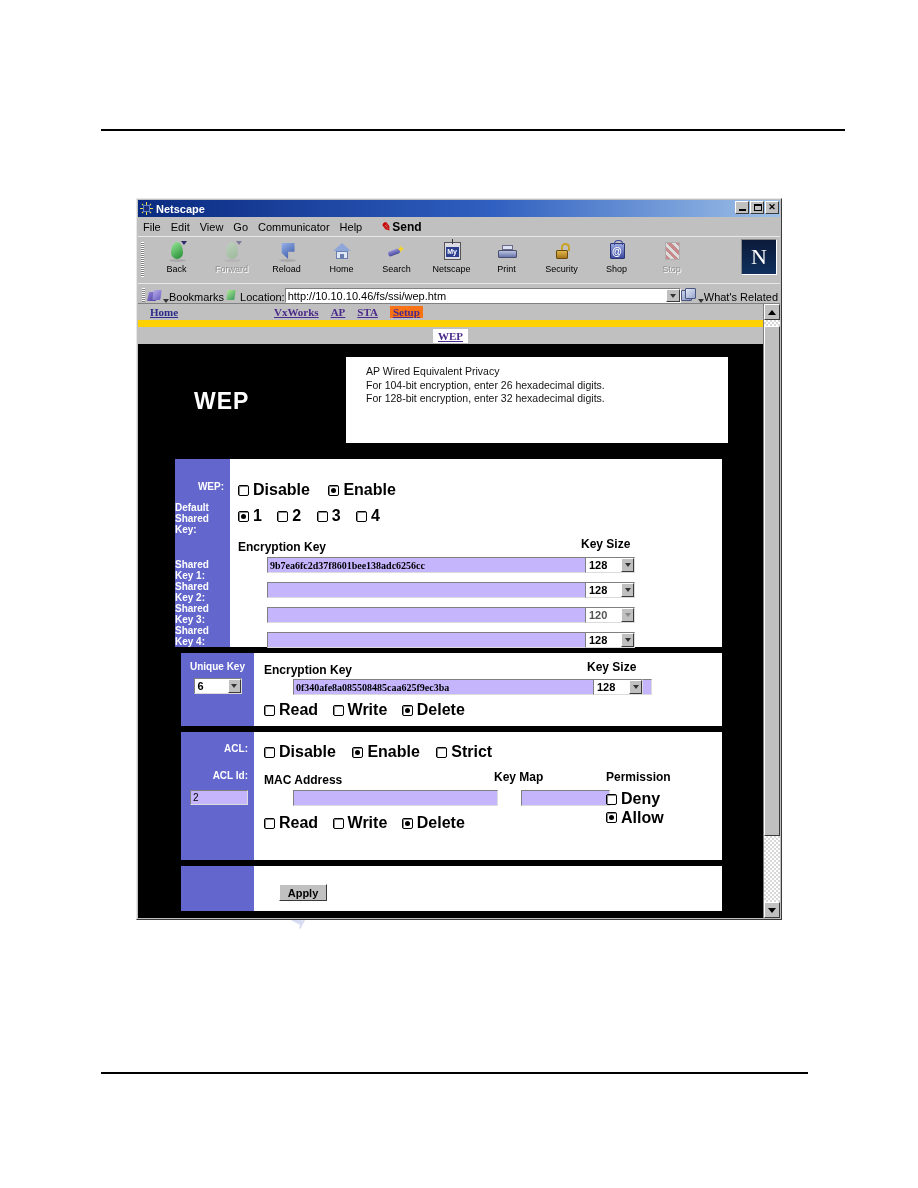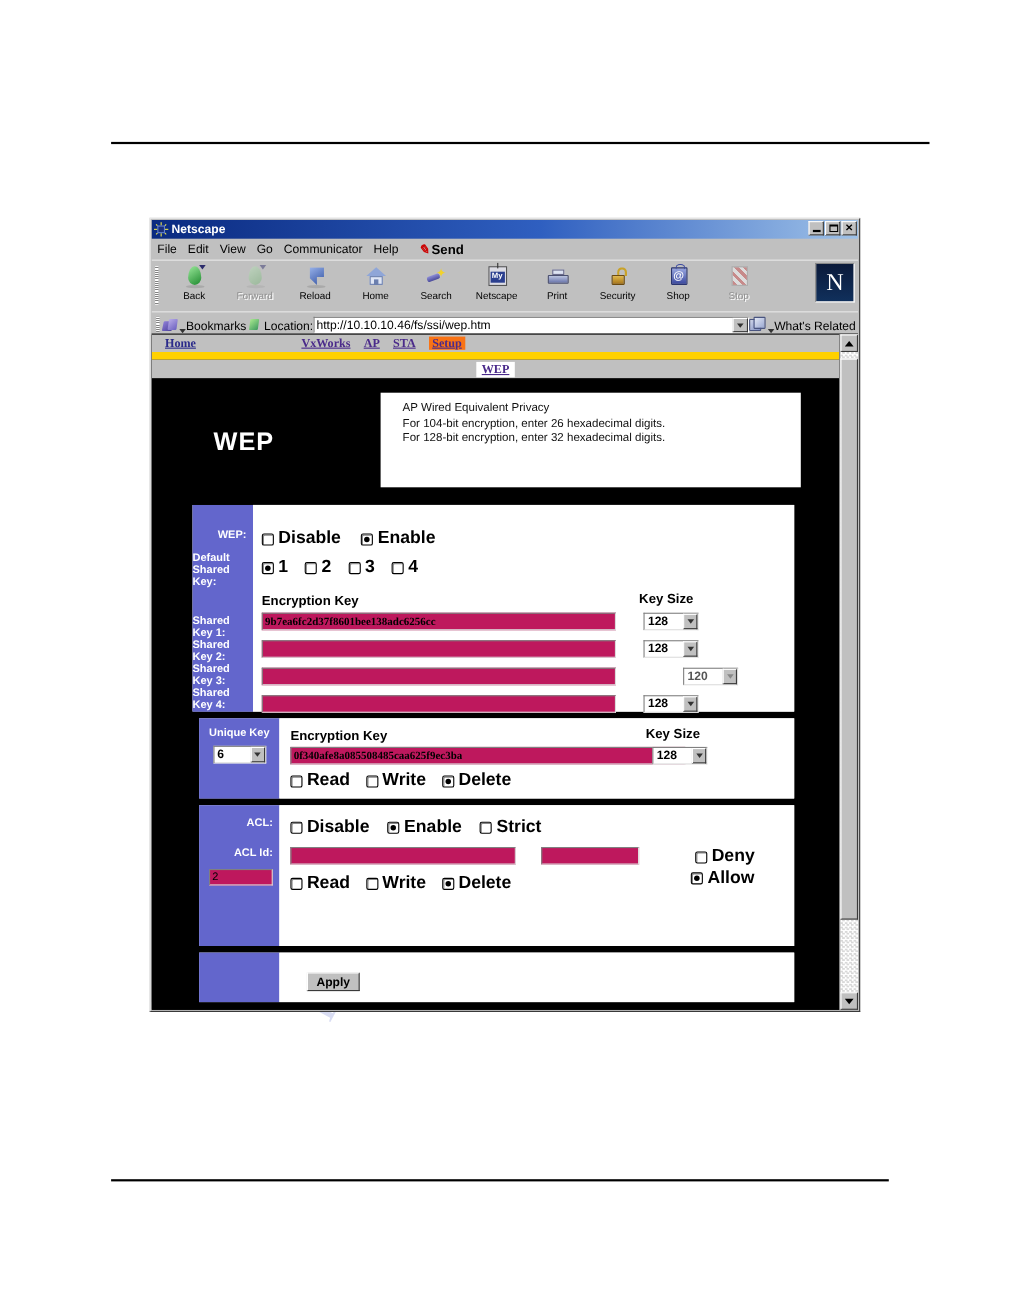--- a/index.html
+++ b/index.html
@@ -265,39 +265,39 @@
   .radio.on::after {
     content:""; position:absolute; left:2px; top:2px; width:5px; height:5px;
     background:#000; border-radius:50%;
   }
   .radio-wrap { display:inline-flex; align-items:center; gap:4px; margin-right:14px; }
   .radio-text { font-size:16px; font-weight:bold; color:#000; }
 
   .field-label { font-size:11px; font-weight:bold; color:#000; }
 
   .txtinput {
-    background:#be185d; border-top:1px solid #808080; border-left:1px solid #808080;
+    background:#c4b5fd; border-top:1px solid #808080; border-left:1px solid #808080;
     border-right:1px solid #dcdcdc; border-bottom:1px solid #dcdcdc;
     box-sizing:border-box; font-family:"Liberation Serif", serif;
     font-size:10px; font-weight:bold; color:#000;
-    padding:0 2px; display:flex; align-items:center; overflow:hidden; white-space:nowrap;
+    padding:0 2px; display:flex; align-items:center; overflow:hidden; white-space:nowrap;margin-left:29px;
   }
   .selbox {
     background:#fff; border-top:1px solid #808080; border-left:1px solid #808080;
     border-right:1px solid #dcdcdc; border-bottom:1px solid #dcdcdc;
     box-sizing:border-box; display:flex; align-items:center;
     font-size:11px; font-weight:bold; color:#000; padding-left:3px;
   }
   .selbox .arrow {
     margin-left:auto; width:13px; height:100%; background:#c0c0c0;
     border-top:1px solid #fff; border-left:1px solid #fff;
     border-right:1px solid #3a3a3a; border-bottom:1px solid #3a3a3a;
     display:flex; align-items:center; justify-content:center; box-sizing:border-box;
   }
-  .selbox.dim { color:#555;margin-left:36px; }
+  .selbox.dim { color:#555; }
   .selbox.dim .arrow { color:#888; }
 
   .applybtn {
     background:#c0c0c0; border-top:1px solid #fff; border-left:1px solid #fff;
     border-right:1px solid #3a3a3a; border-bottom:1px solid #3a3a3a;
     box-sizing:border-box; font-size:11px; font-weight:bold; color:#000;
     display:flex; align-items:center; justify-content:center;
   }
 
   
@@ -663,25 +663,30 @@
                 <span class="radio-wrap" style="margin-right:12px;">
                   <span class="radio on"></span>
                   <span class="radio-text">Enable</span>
                 </span>
                 <span class="radio-wrap">
                   <span class="radio"></span>
                   <span class="radio-text">Strict</span>
                 </span>
               </div>
 
+              <div style="height:20px; position:relative;">
+                <span class="field-label" style="font-size:12px;">MAC Address</span>
+                <span class="field-label" style="position:absolute; left:230px; font-size:12px;">Key Map</span>
+                <span class="field-label" style="position:absolute; left:342px; font-size:12px;">Permission</span>
+              </div>
 
               <div style="height:24px; position:relative;">
                 <span class="txtinput" style="position:absolute; left:0; top:0; width:205px; height:16px;"></span>
                 <span class="txtinput" style="position:absolute; left:228px; top:0; width:89px; height:16px;"></span>
-                <span style="position:absolute; left:342px; top:0;text-align:center;">
+                <span style="position:absolute; left:342px; top:0;">
                   <span class="radio-wrap" style="margin-right:10px;">
                     <span class="radio"></span>
                     <span class="radio-text">Deny</span>
                   </span>
                   <span class="radio-wrap">
                     <span class="radio on"></span>
                     <span class="radio-text">Allow</span>
                   </span>
                 </span>
               </div>

